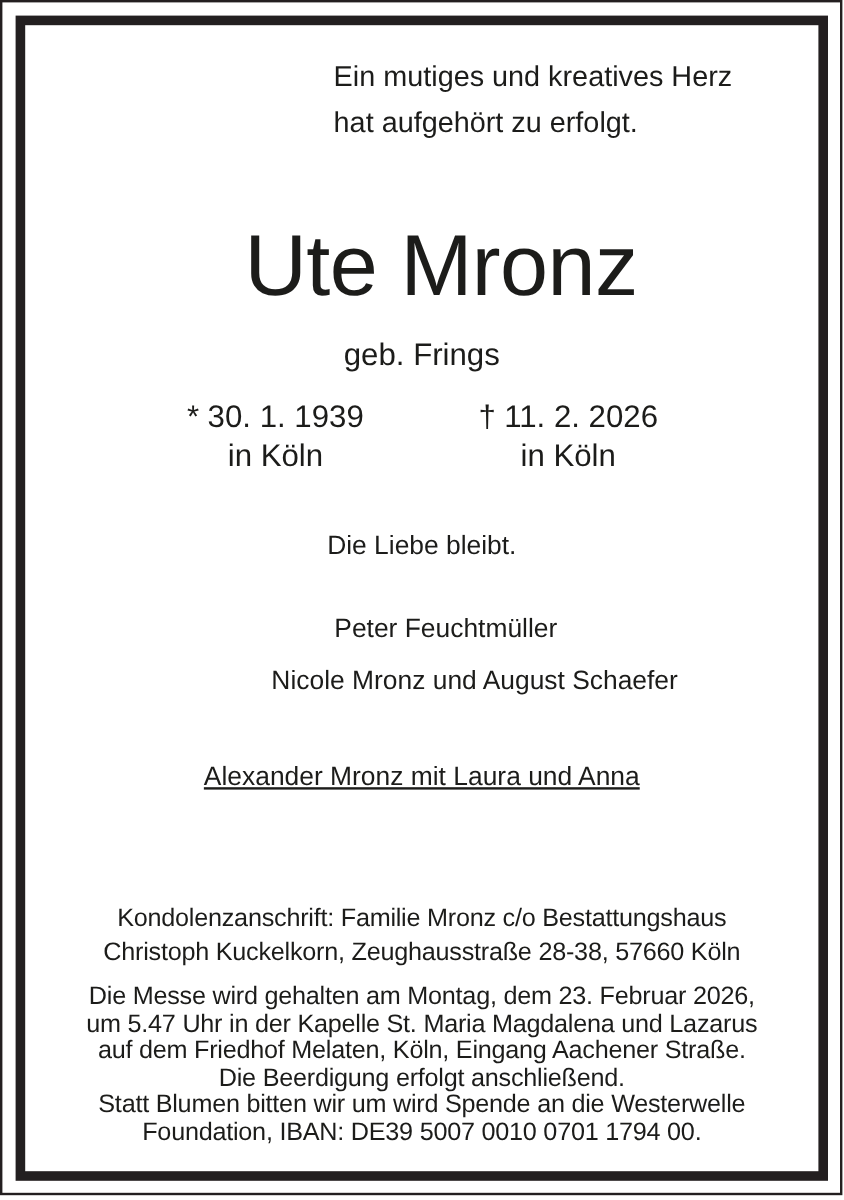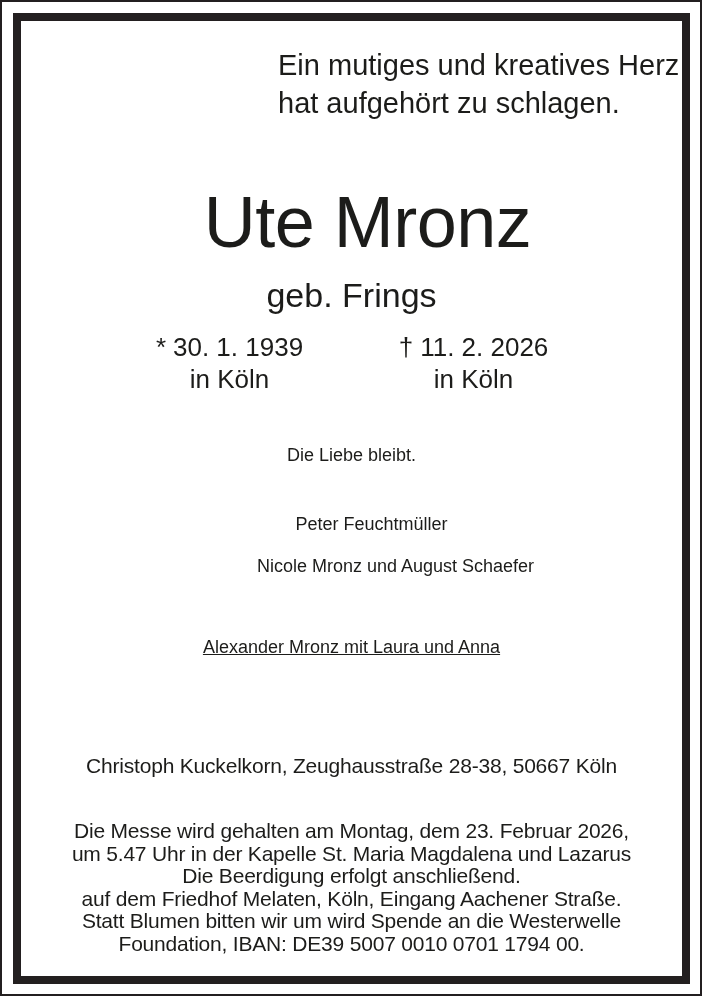--- a/index.html
+++ b/index.html
@@ -27,21 +27,21 @@
   .inner-frame {
     position: absolute;
     top: 13px; left: 13px; right: 13px; bottom: 16px;
     border: 8px solid #231f20;
     pointer-events: none;
   }
   .epitaph {
     position: absolute;
     left: 278px;
     top: 46px;
-    font-size: 29px;
+    font-size: 24px;
     line-height: 38px;
     text-align: left;
     white-space: nowrap;
   }
   .name {
     position: absolute;
     left: 16px;
     top: 178px;
     width: 100%;
     text-align: center;
@@ -49,21 +49,21 @@
     line-height: 88px;
     letter-spacing: -0.5px;
     white-space: nowrap;
   }
   .maiden {
     position: absolute;
     left: 0;
     top: 282px;
     width: 100%;
     text-align: center;
-    font-size: 34px;
+    font-size: 26px;
     line-height: 26px;
     white-space: nowrap;
   }
   .dates-row {
     position: absolute;
     left: 0;
     top: 331px;
     width: 100%;
     display: flex;
     justify-content: center;
@@ -77,21 +77,21 @@
     white-space: nowrap;
   }
   .date-line .sym {
     margin-right: 7px;
   }
   .center-line {
     position: absolute;
     left: 0;
     width: 100%;
     text-align: center;
-    font-size: 18px;
+    font-size: 22px;
     line-height: 26px;
     white-space: nowrap;
   }
   .farewell   { top: 442px; }
   .mourner-1  { top: 511px; margin-left: 20px; }
   .mourner-2  { top: 552px; line-height: 29px; padding-left: 44px; }
   .mourner-3  { top: 634px; text-decoration: underline; }
   .mourner-4  { top: 688px; }
   .small-block {
     position: absolute;
@@ -108,21 +108,21 @@
 </head>
 <body>
 
 <div class="page">
 
   <div class="outer-frame"></div>
   <div class="inner-frame"></div>
 
   <div class="epitaph">
     <div>Ein mutiges und kreatives Herz</div>
-    <div>hat aufgehört zu schlagen.</div>
+    <div>hat aufgehört zu erfolgt.</div>
   </div>
 
   <div class="name">Ute Mronz</div>
 
   <div class="maiden">geb. Frings</div>
 
   <div class="dates-row">
     <div class="date-col">
       <div class="date-line">
         <span class="sym">*</span><span>30. 1. 1939</span>
@@ -142,25 +142,26 @@
   <div class="center-line mourner-1">Peter Feuchtmüller</div>
 
   <div class="center-line mourner-2">
     <div>Nicole Mronz und August Schaefer</div>
   </div>
 
   <div class="center-line mourner-3">Alexander Mronz mit Laura und Anna</div>
 
 
   <div class="small-block condolence">
-    <div>Christoph Kuckelkorn, Zeughausstraße 28-38, 50667 Köln</div>
+    <div>Kondolenzanschrift: Familie Mronz c/o Bestattungshaus</div>
+    <div>Christoph Kuckelkorn, Zeughausstraße 28-38, 57660 Köln</div>
   </div>
 
   <div class="small-block service">
     <div>Die Messe wird gehalten am Montag, dem 23. Februar 2026,</div>
     <div>um 5.47 Uhr in der Kapelle St. Maria Magdalena und Lazarus</div>
+    <div>auf dem Friedhof Melaten, Köln, Eingang Aachener Straße.</div>
     <div>Die Beerdigung erfolgt anschließend.</div>
-    <div>auf dem Friedhof Melaten, Köln, Eingang Aachener Straße.</div>
     <div>Statt Blumen bitten wir um wird Spende an die Westerwelle</div>
     <div>Foundation, IBAN: DE39 5007 0010 0701 1794 00.</div>
   </div>
 
 </div>
 
 </body></html>

